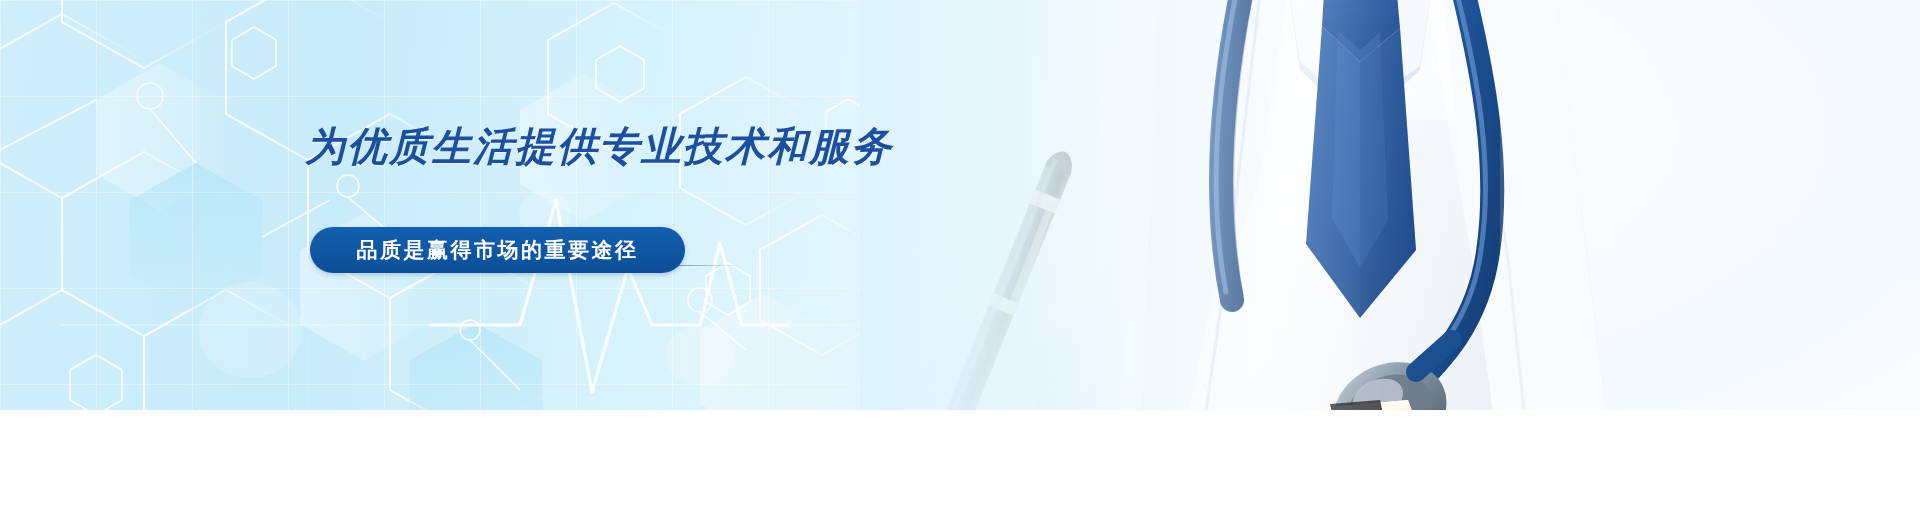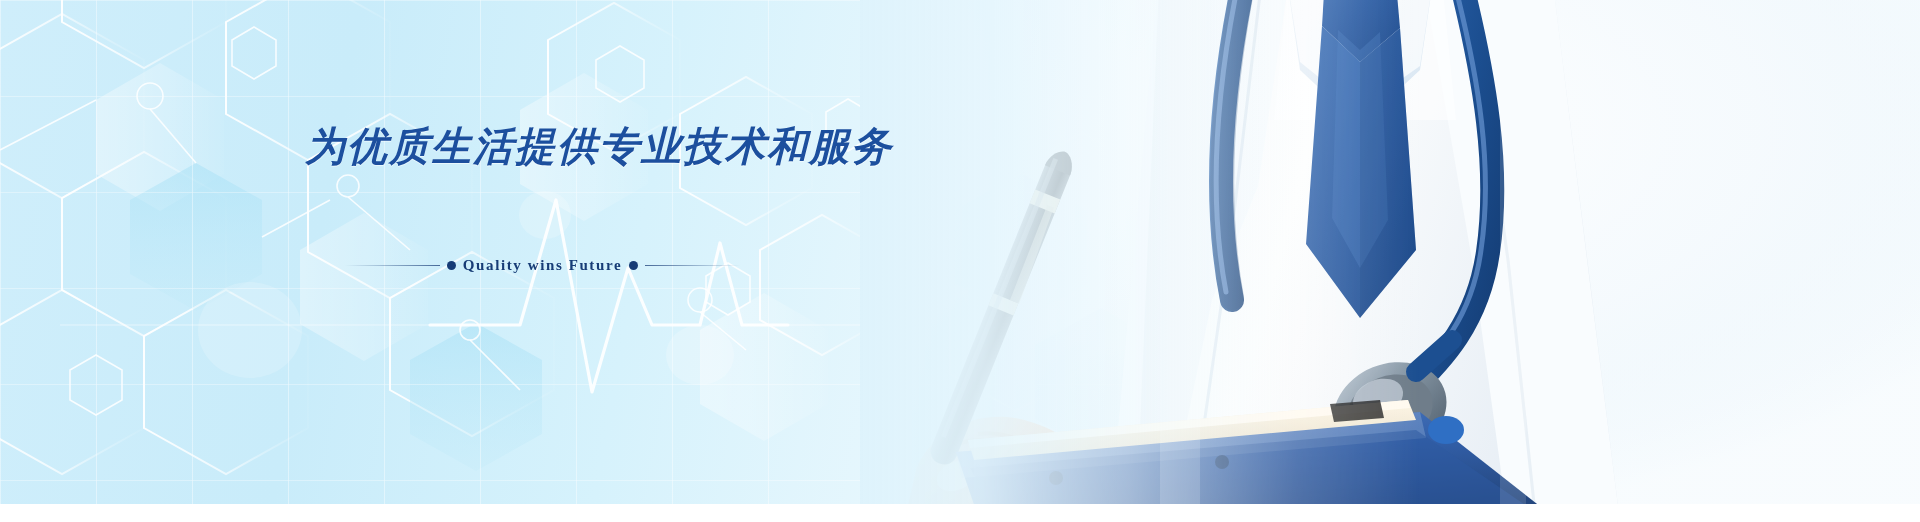--- a/index.html
+++ b/index.html
@@ -1,20 +1,20 @@
 <!DOCTYPE html>
 <html><head>
 <meta charset="utf-8">
 <style>
   html,body{margin:0;padding:0;background:#fff;}
   body{font-family:"Liberation Sans","DejaVu Sans",sans-serif;}
 
   .banner{
     position:relative;
-    width:1920px;height:504px;
+    width:1920px;height:410px;
     overflow:hidden;
     background:linear-gradient(100deg,#cfeefb 0%,#c9ecfa 18%,#d6f2fc 34%,#e8f7fd 50%,#f4fbfe 62%,#ffffff 78%,#f2f9fe 92%,#e6f4fc 100%);
   }
 
   
   .bg-layer{position:absolute;inset:0;pointer-events:none;}
 
   .grid-lines{
     position:absolute;inset:0;
     background-image:
@@ -343,16 +343,19 @@
     <div class="headline">为优质生活提供专业技术和服务</div>
 
     <div class="divider">
       <span class="rule"></span>
       <span class="dot"></span>
       <span class="en">Quality wins Future</span>
       <span class="dot"></span>
       <span class="rule right"></span>
     </div>
 
+    <div class="pill">
+      <span class="pill-label">品质是赢得市场的重要途径</span>
+    </div>
 
   </div>
 
 </div>
 
 </body></html>

